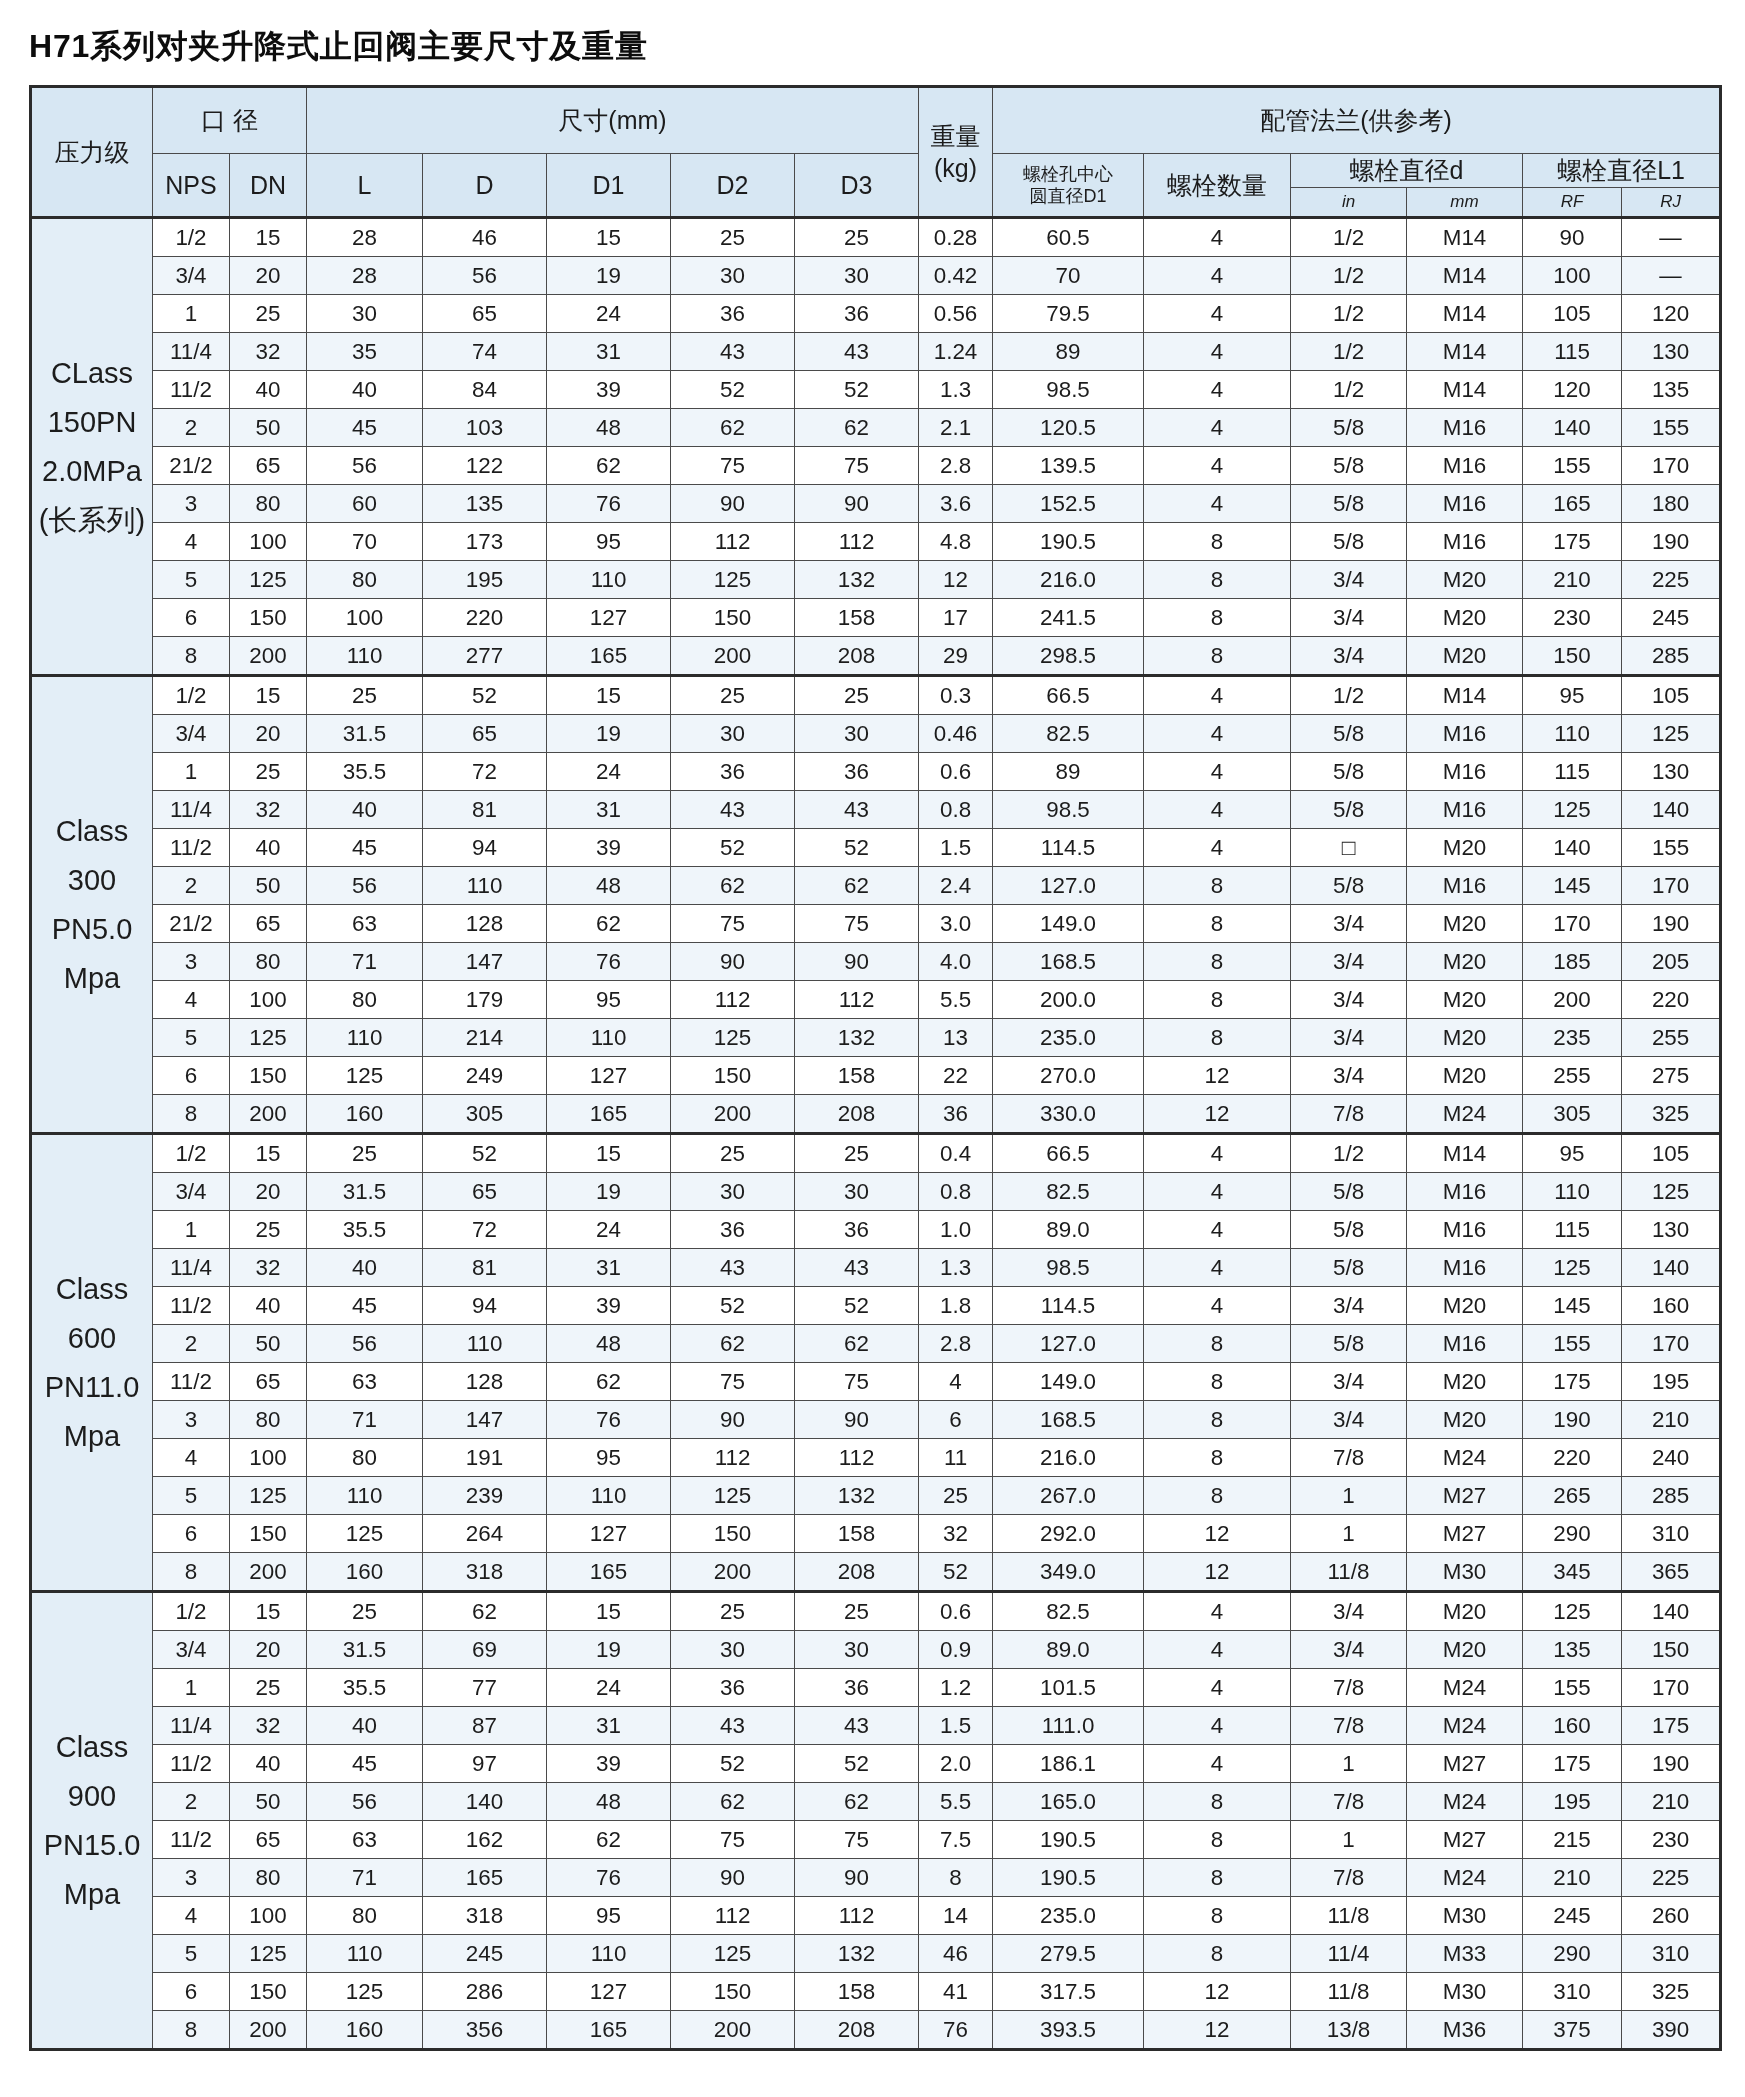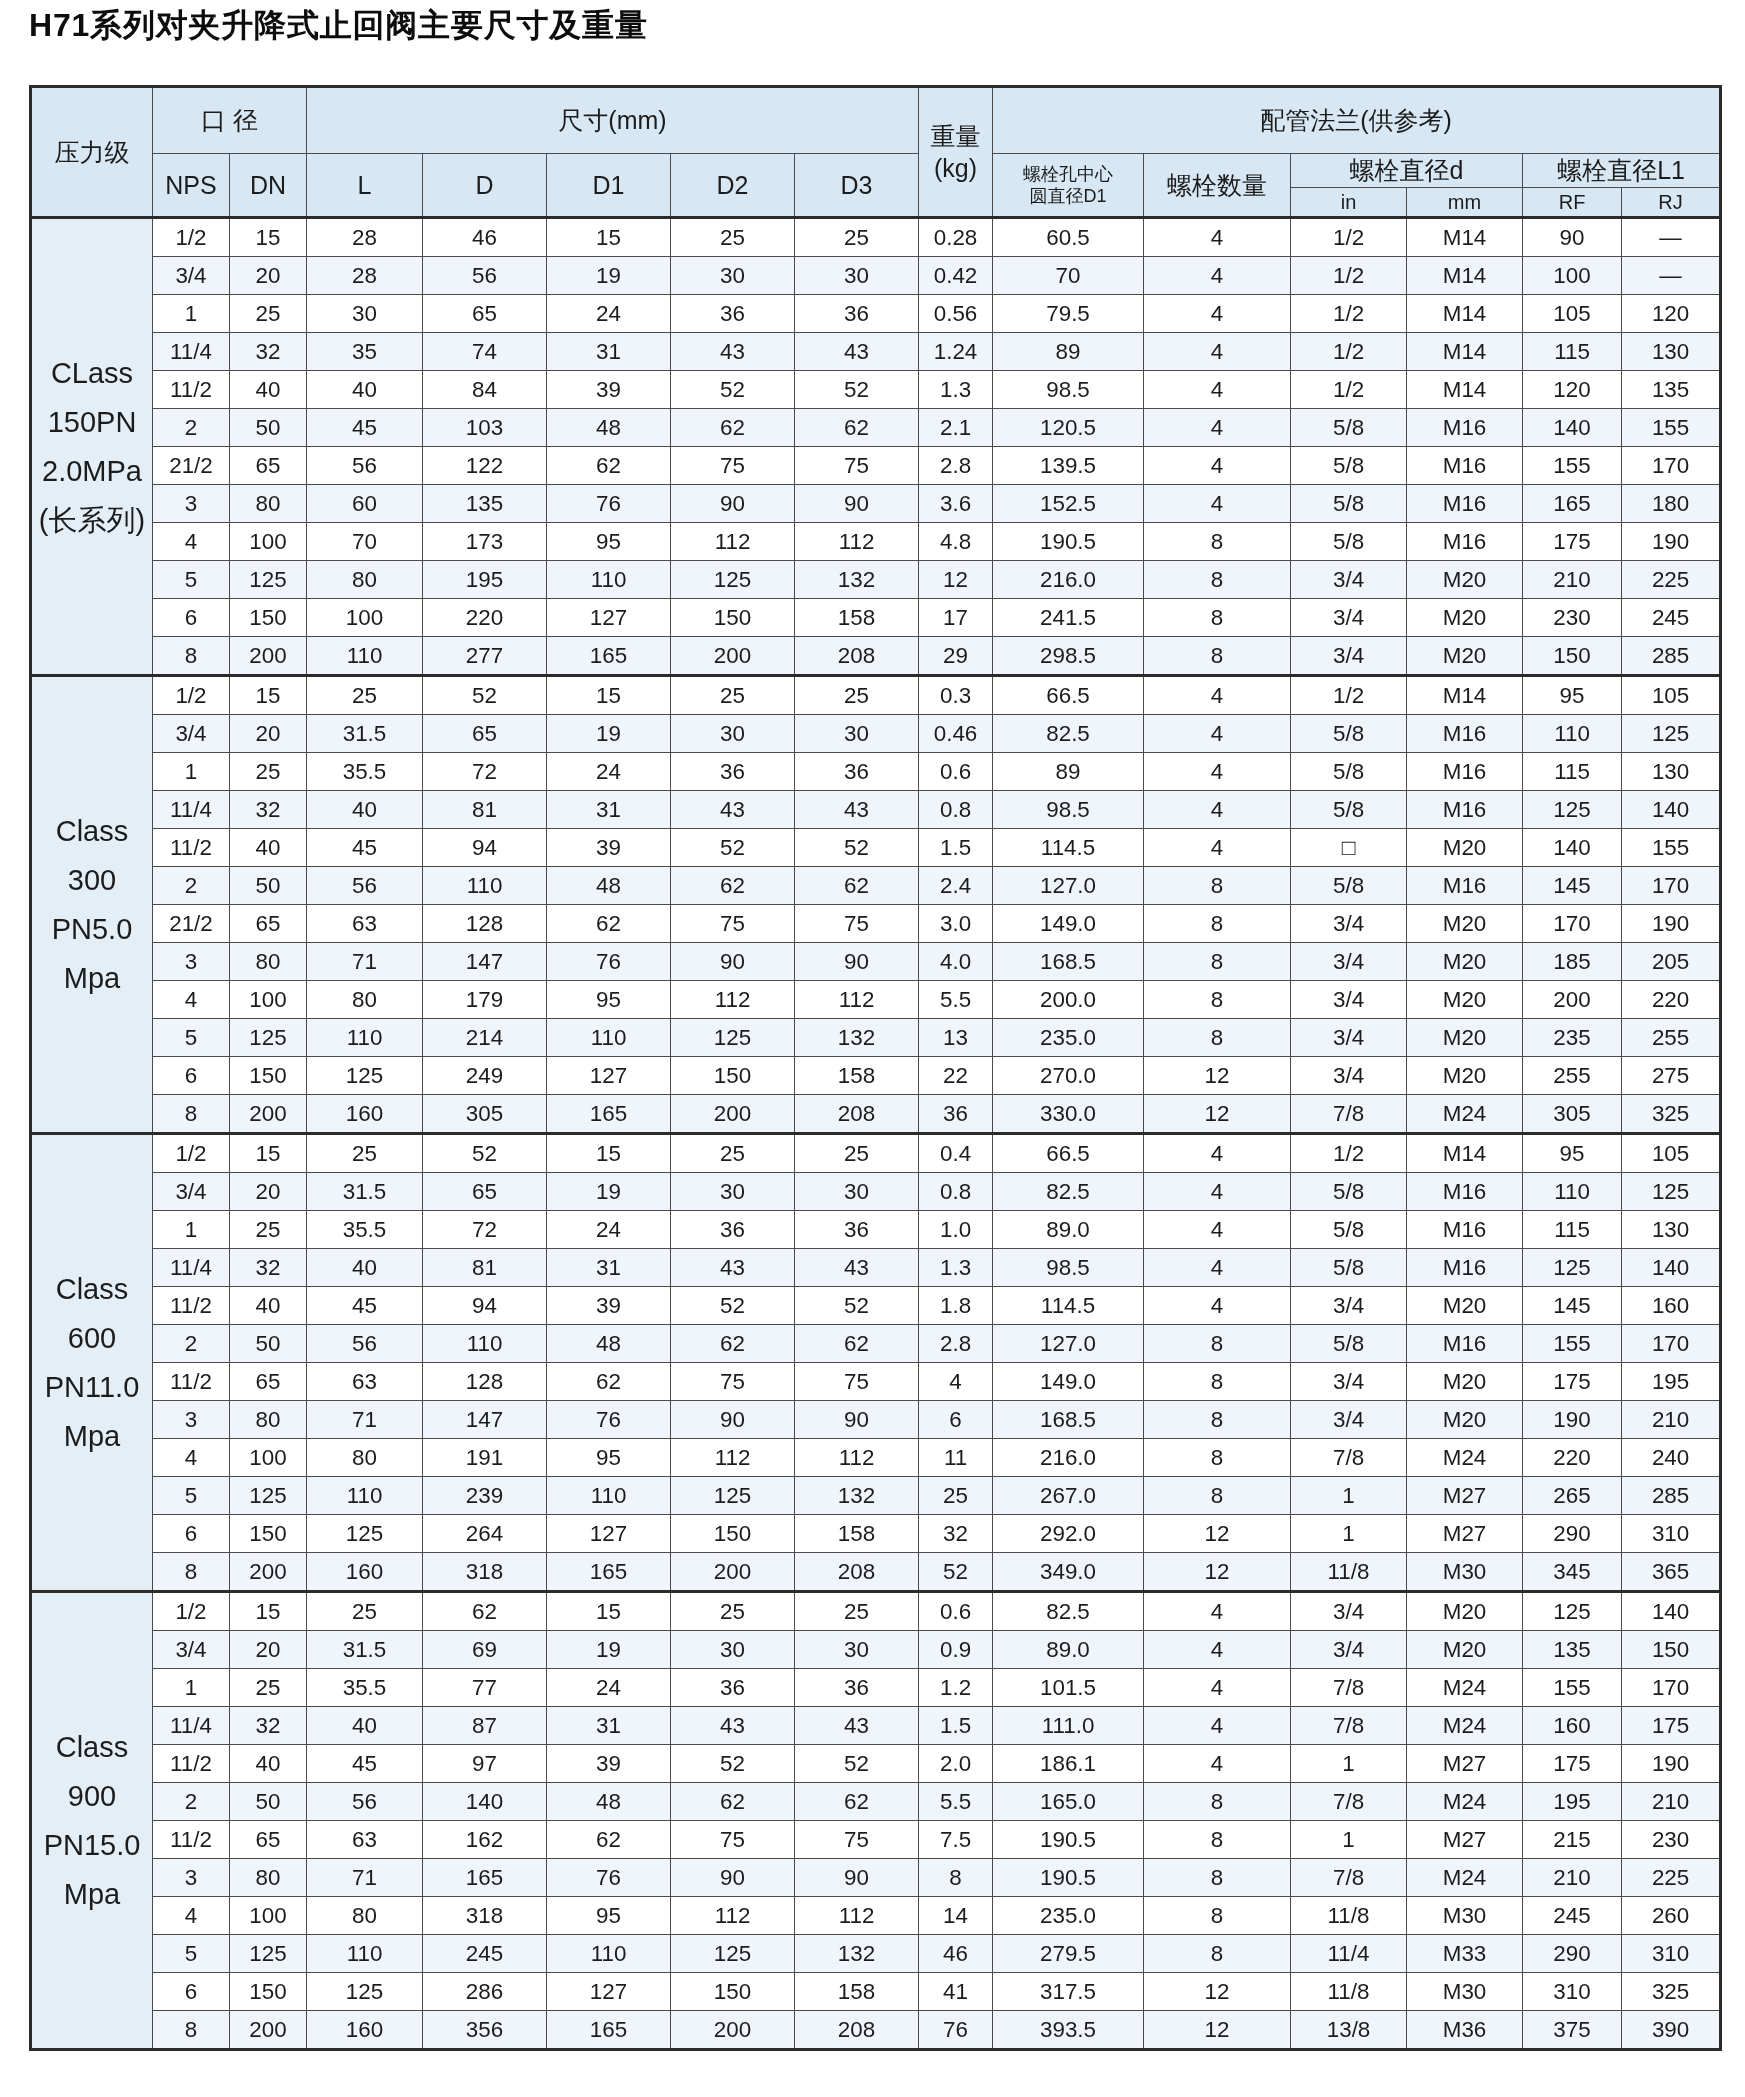--- a/index.html
+++ b/index.html
@@ -1,24 +1,24 @@
 <!DOCTYPE html>
 <html style="font-size:12.4px"><head>
 <meta charset="utf-8">
 <style>
   html,body{margin:0;padding:0;background:#ffffff;}
   body{width:1746px;height:2097px;position:relative;font-family:"Liberation Sans",sans-serif;color:#1c1c1c;}
-  .page-title{position:absolute;left:29px;top:4px;font-size:32px;font-weight:700;letter-spacing:0.8px;color:#0d0d0d;}
+  .page-title{position:absolute;left:29px;top:25px;font-size:32px;font-weight:700;letter-spacing:0.8px;color:#0d0d0d;}
   table.spec{position:absolute;left:29px;top:85px;width:1689px;border-collapse:collapse;table-layout:fixed;
              border:3.9px solid #2b2b2b;}
   th,td{border:1.5px solid #4a4a4a;text-align:center;vertical-align:middle;padding:0;overflow:hidden;}
   thead th{background:#d7e7f3;font-weight:400;font-size:25px;}
   thead tr.rowA th{height:65px;}
   thead tr.rowB th{height:28px;}
-  thead tr.rowC th{height:28px;font-size:20px;}
+  thead tr.rowC th{height:28px;font-size:17px;font-style:italic;}
   thead{border-bottom:3.1px solid #2b2b2b;}
   th.small2{font-size:18px;line-height:1.25;}
   th.weight-cell div{line-height:1.3;}
   tbody td{height:37px;font-size:22.4px;background:#ffffff;}
   tbody tr.alt td{background:#eff5fa;}
   tbody td.class-cell{background:#e3eef7 !important;font-size:29px;line-height:49px;}
   tbody tr.group-start td{border-top:3.1px solid #2b2b2b;}
 </style>
 </head>
 <body>

